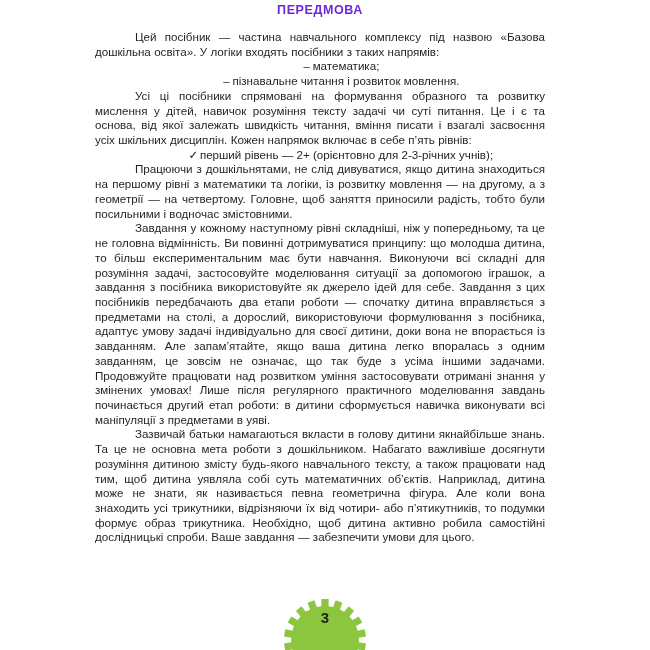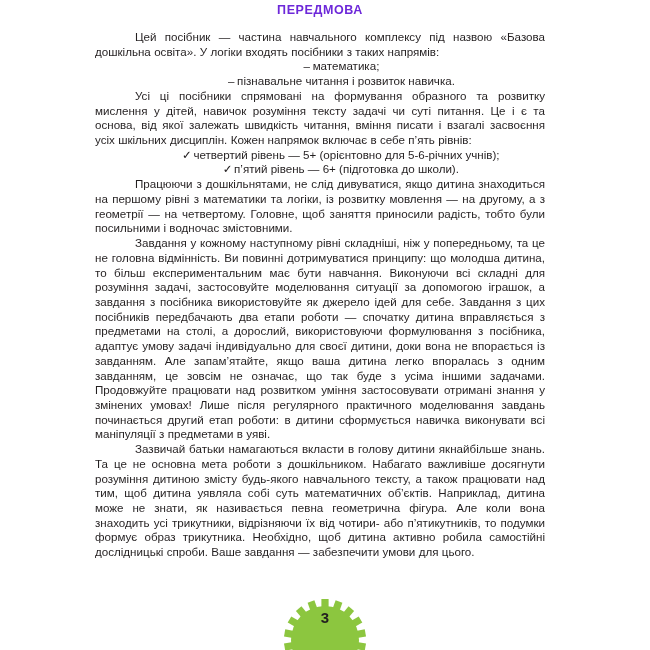--- a/index.html
+++ b/index.html
@@ -106,28 +106,27 @@
 <div class="page">
 
   <h1 class="page-title">ПЕРЕДМОВА</h1>
 
   <div class="body-copy">
 
     <p class="para">Цей посібник — частина навчального комплексу під назвою «Базова дошкільна освіта». У логіки входять посібники з таких напрямів:</p>
 
     <ul class="list dash-list">
       <li><span class="marker">–</span><span>математика;</span></li>
-      <li><span class="marker">–</span><span>пізнавальне читання і розвиток навичка.</span></li>
+      <li><span class="marker">–</span><span>пізнавальне читання і розвиток мовлення.</span></li>
     </ul>
 
     <p class="para">Усі ці посібники спрямовані на формування образного та розвитку мислення у дітей, навичок розуміння тексту задачі чи суті питання. Це і є та основа, від якої залежать швидкість читання, вміння писати і взагалі засвоєння усіх шкільних дисциплін. Кожен напрямок включає в себе п’ять рівнів:</p>
 
     <ul class="list check-list">
-      <li><span class="marker">✓</span><span>четвертий рівень — 5+ (орієнтовно для 5-6-річних учнів);</span></li>
-      <li><span class="marker">✓</span><span>п’ятий рівень — 6+ (підготовка до школи).</span></li>
+      <li><span class="marker">✓</span><span>перший рівень — 2+ (орієнтовно для 2-3-річних учнів);</span></li>
     </ul>
 
     <p class="para">Працюючи з дошкільнятами, не слід дивуватися, якщо дитина знаходиться на першому рівні з математики та логіки, із розвитку мовлення — на другому, а з геометрії — на четвертому. Головне, щоб заняття приносили радість, тобто були посильними і водночас змістовними.</p>
 
     <p class="para">Завдання у кожному наступному рівні складніші, ніж у попередньому, та це не головна відмінність. Ви повинні дотримуватися принципу: що молодша дитина, то більш експериментальним має бути навчання. Виконуючи всі складні для розуміння задачі, застосовуйте моделювання ситуації за допомогою іграшок, а завдання з посібника використовуйте як джерело ідей для себе. Завдання з цих посібників передбачають два етапи роботи — спочатку дитина вправляється з предметами на столі, а дорослий, використовуючи формулювання з посібника, адаптує умову задачі індивідуально для своєї дитини, доки вона не впорається із завданням. Але запам’ятайте, якщо ваша дитина легко впоралась з одним завданням, це зовсім не означає, що так буде з усіма іншими задачами. Продовжуйте працювати над розвитком уміння застосовувати отримані знання у змінених умовах! Лише після регулярного практичного моделювання завдань починається другий етап роботи: в дитини сформується навичка виконувати всі маніпуляції з предметами в уяві.</p>
 
     <p class="para">Зазвичай батьки намагаються вкласти в голову дитини якнайбільше знань. Та це не основна мета роботи з дошкільником. Набагато важливіше досягнути розуміння дитиною змісту будь-якого навчального тексту, а також працювати над тим, щоб дитина уявляла собі суть математичних об’єктів. Наприклад, дитина може не знати, як називається певна геометрична фігура. Але коли вона знаходить усі трикутники, відрізняючи їх від чотири- або п’ятикутників, то подумки формує образ трикутника. Необхідно, щоб дитина активно робила самостійні дослідницькі спроби. Ваше завдання — забезпечити умови для цього.</p>
 
   </div>
 

